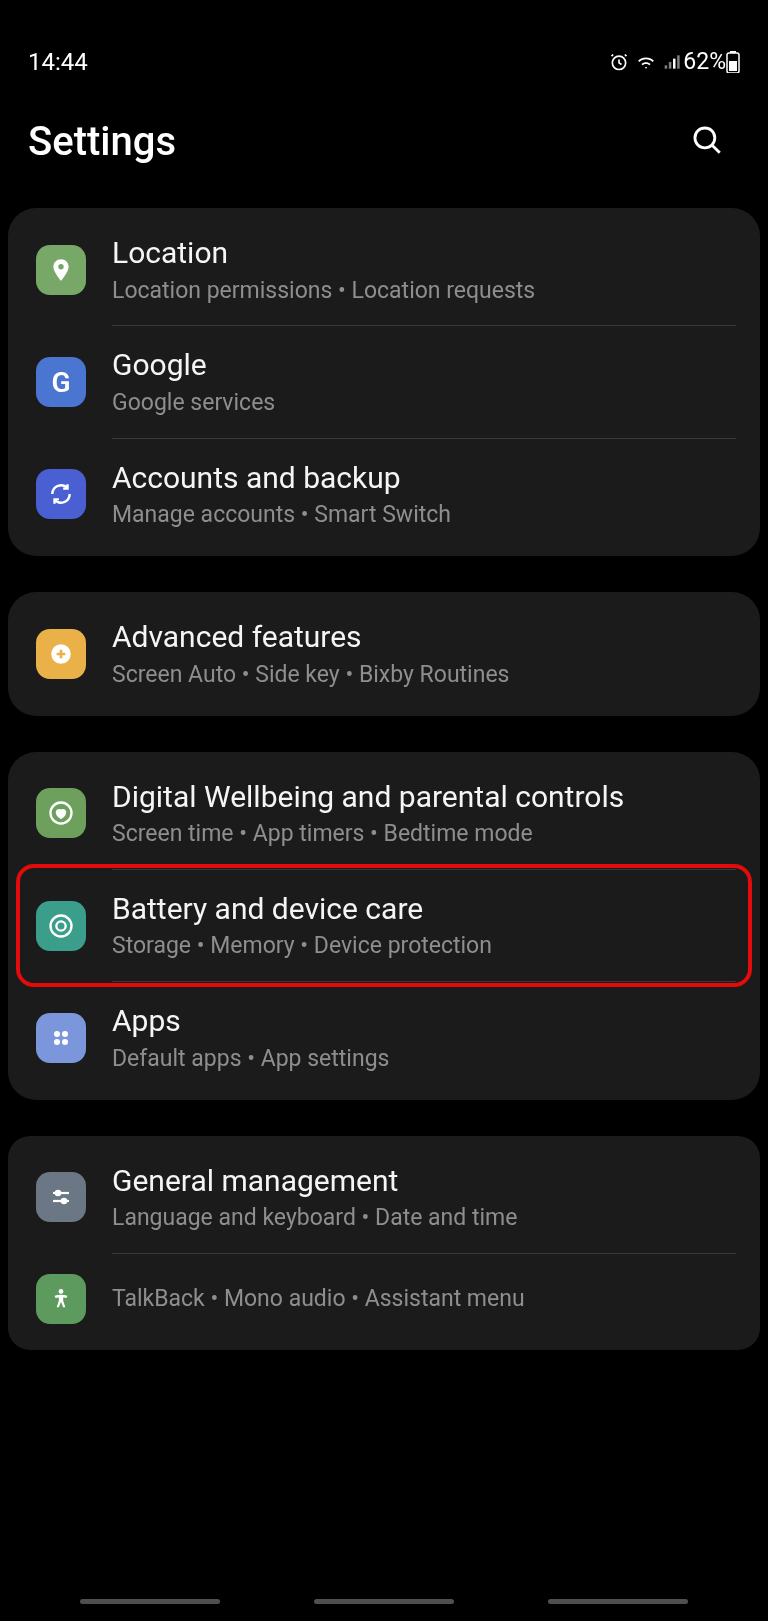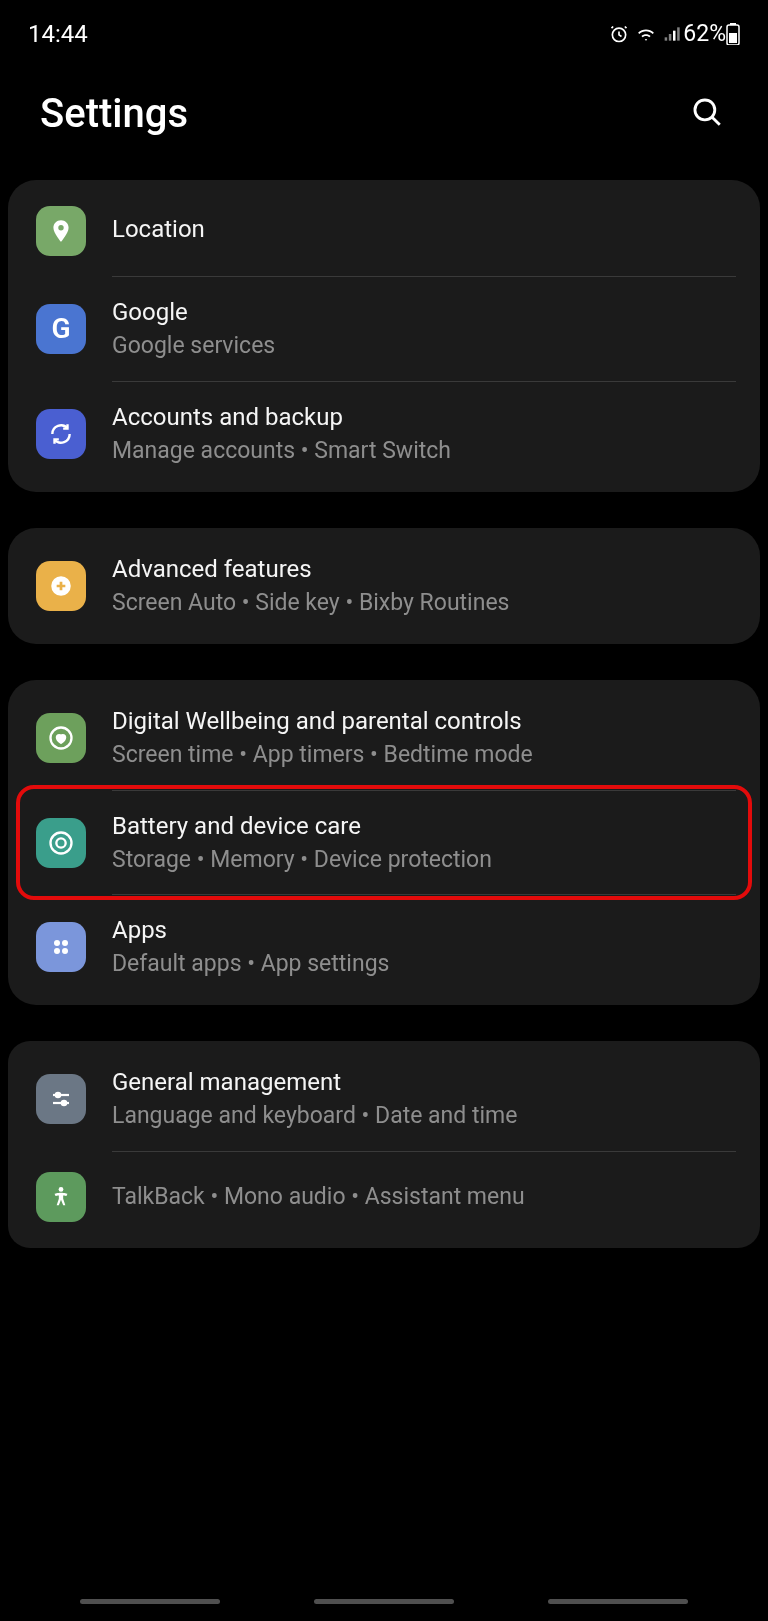--- a/index.html
+++ b/index.html
@@ -13,36 +13,37 @@
     position: relative;
   }
   .status-bar {
     display: flex;
     justify-content: space-between;
     align-items: center;
     padding: 12px 28px 0 28px;
     height: 55px;
     font-size: 24px;
     font-weight: 400;
+    margin-top: 28px;
   }
   .status-right {
     display: flex;
     align-items: center;
     gap: 0;
   }
   .status-right .icon-set {
     display: flex;
     align-items: center;
     gap: 6px;
   }
   .app-header {
     display: flex;
     justify-content: space-between;
     align-items: center;
-    padding: 32px 36px 40px 40px;
+    padding: 32px 36px 40px 28px;
   }
   .app-title {
     font-size: 40px;
     font-weight: 500;
   }
   .search-btn {
     background: none;
     border: none;
     color: #fff;
     cursor: pointer;
@@ -69,21 +70,21 @@
     display: flex;
     align-items: center;
     justify-content: center;
     flex-shrink: 0;
   }
   .row-text {
     flex: 1;
     min-width: 0;
   }
   .row-title {
-    font-size: 24px;
+    font-size: 30px;
     font-weight: 400;
     color: #f5f5f5;
     line-height: 1.25;
     margin-bottom: 4px;
   }
   .row-sub {
     font-size: 23px;
     color: #8e8e8e;
     line-height: 1.3;
   }
@@ -174,20 +175,21 @@
 
 <div class="group">
   <div class="row">
     <div class="row-icon bg-green">
       <svg width="26" height="26" viewBox="0 0 24 24" fill="#fff">
           <path d="M12 2C8 2 5 5 5 9c0 5 7 13 7 13s7-8 7-13c0-4-3-7-7-7zm0 9.5a2.5 2.5 0 110-5 2.5 2.5 0 010 5z"></path>
         </svg>
     </div>
     <div class="row-text">
       <div class="row-title">Location</div>
+      <div class="row-sub">Location permissions  •  Location requests</div>
     </div>
   </div>
   <div class="divider"></div>
   <div class="row">
     <div class="row-icon bg-blue">
       <span style="color:#fff;font-size:28px;font-weight:600;">G</span>
     </div>
     <div class="row-text">
       <div class="row-title">Google</div>
       <div class="row-sub">Google services</div>

